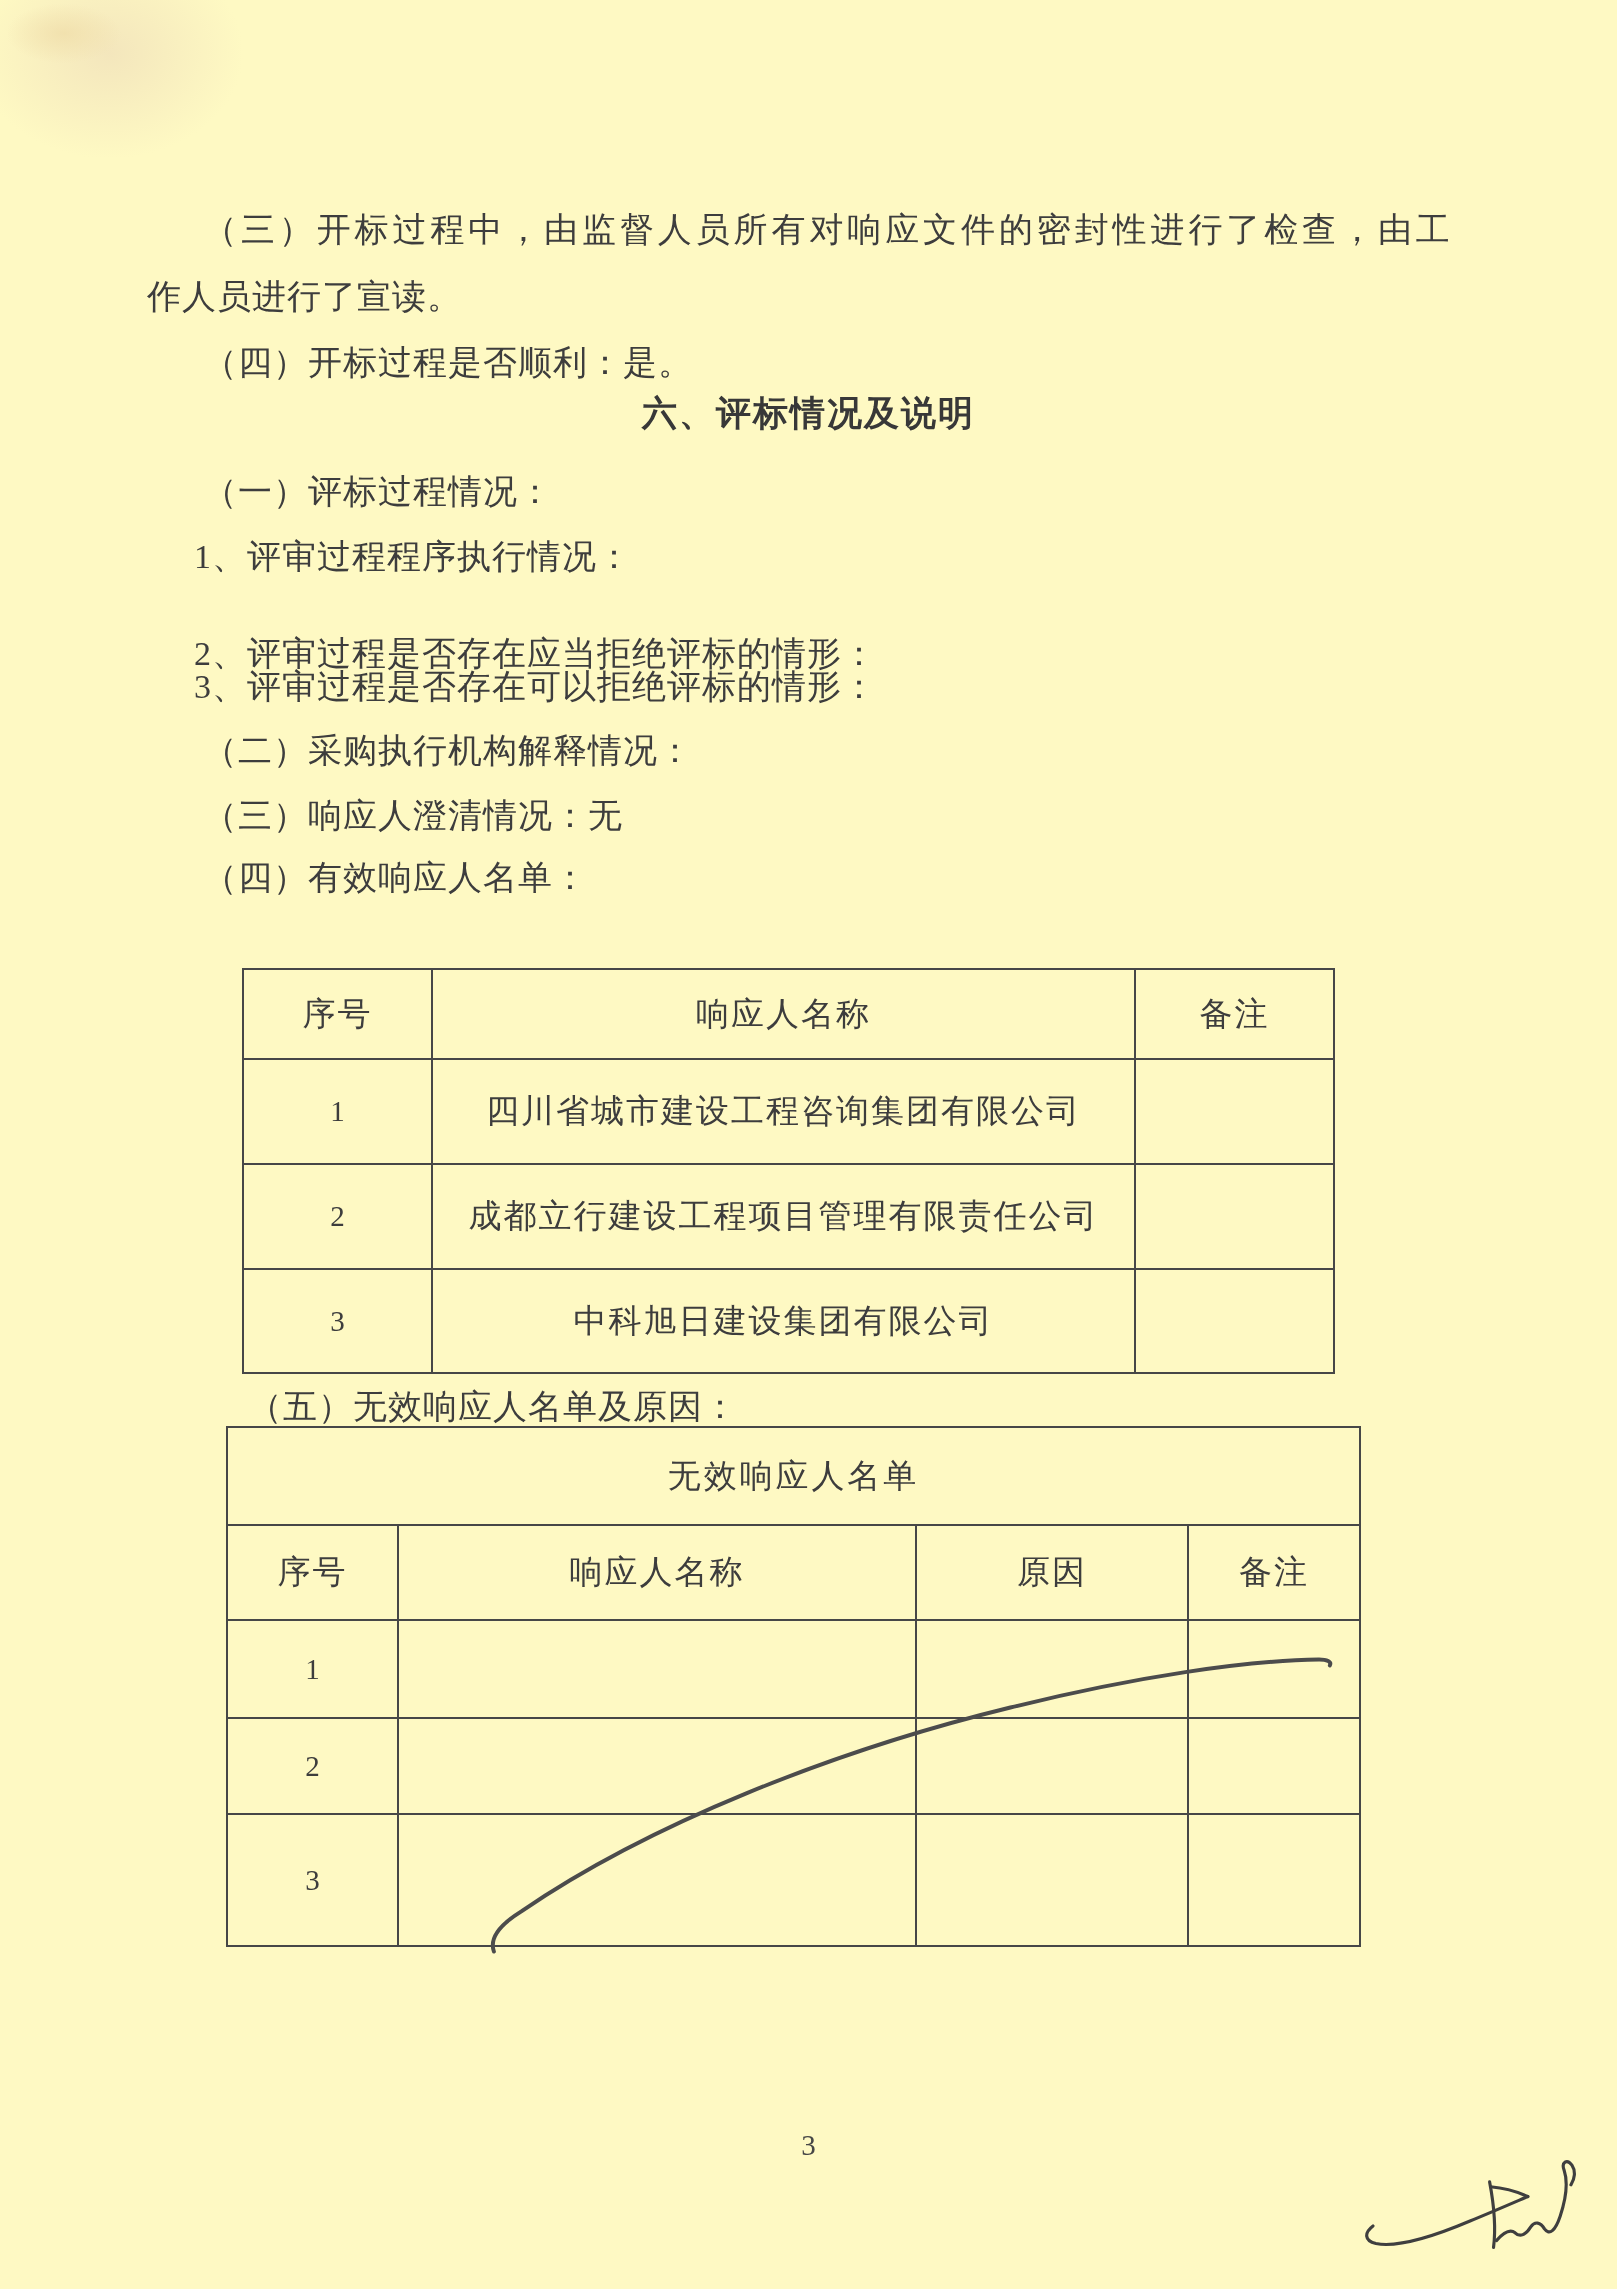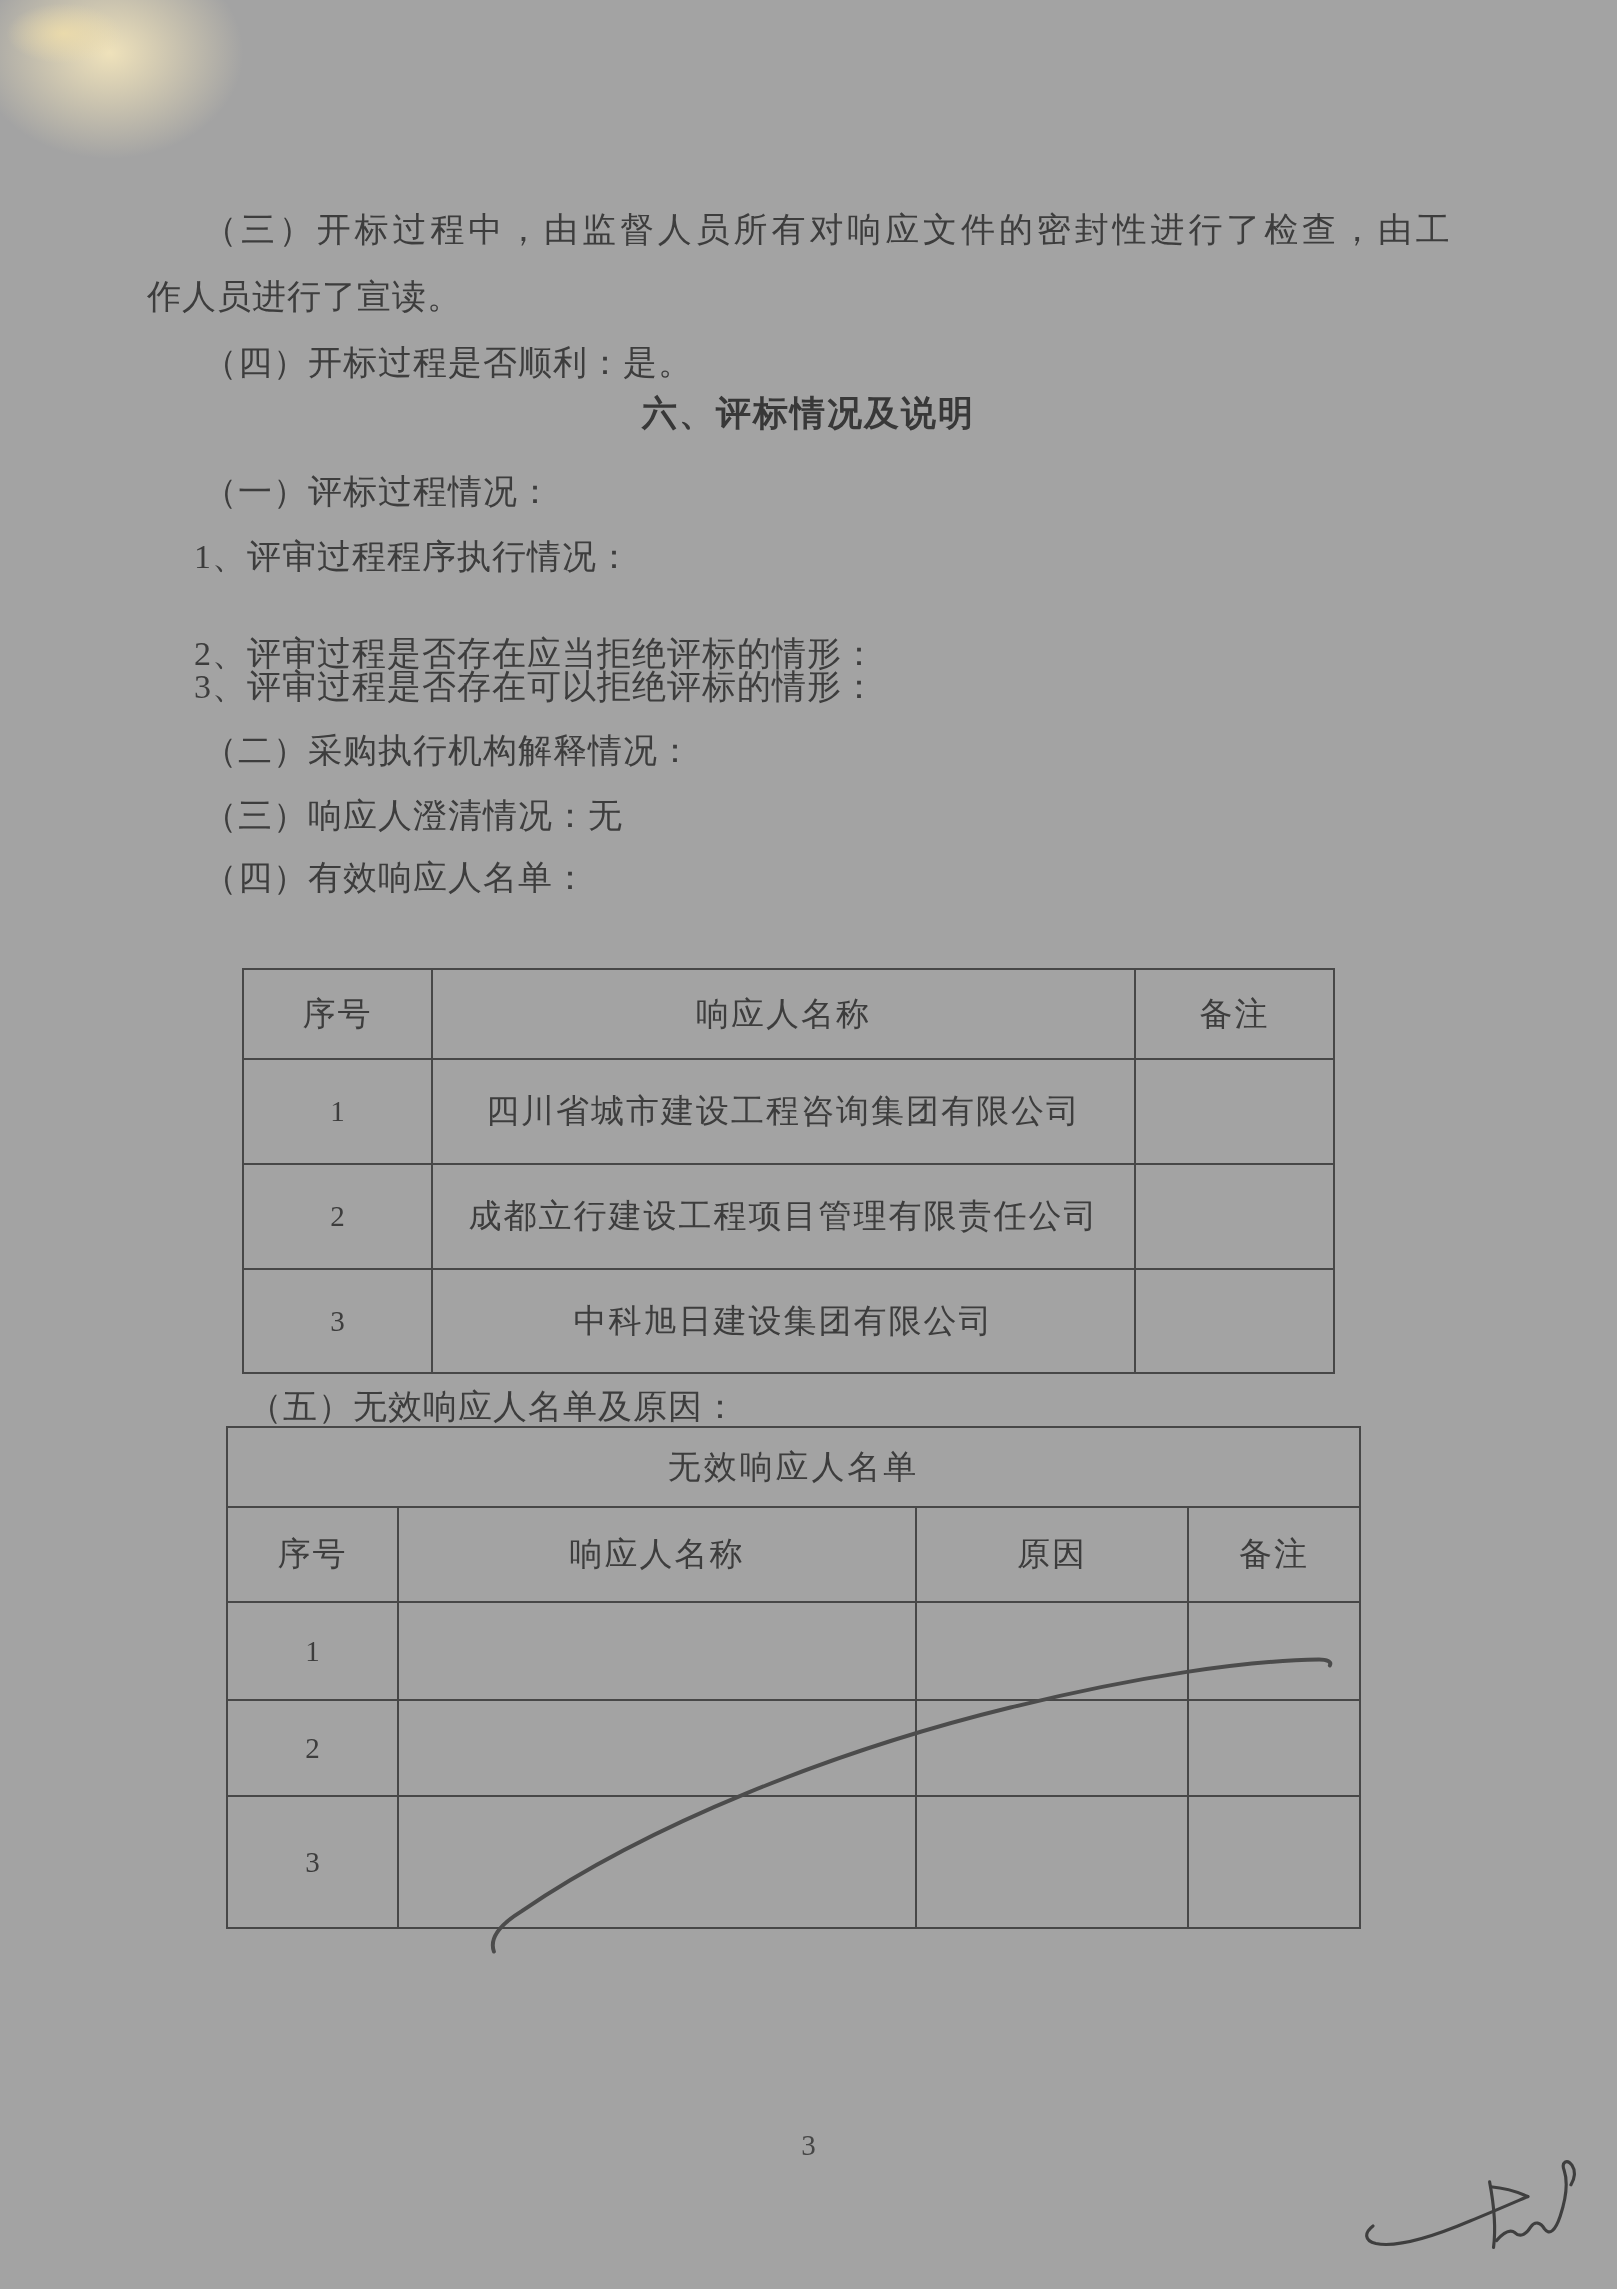--- a/index.html
+++ b/index.html
@@ -1,20 +1,20 @@
 <!DOCTYPE html>
 <html><head>
 <meta charset="utf-8">
 <style>
   html,body{margin:0;padding:0;background:#e8e8e8;}
   .page{
     position:relative;
     width:1617px;height:2290px;
     margin:0 auto;
-    background:#a3a3a3;
+    background:#fef9c3;
     overflow:hidden;
     font-family:"Liberation Serif","DejaVu Serif",serif;
     color:#3d3d3d;
   }
   .scan-tint{
     position:absolute;left:-69px;top:-88px;width:510px;height:470px;
     background:
       radial-gradient(closest-side at 35% 30%, rgba(243,229,188,0.95), rgba(243,229,188,0) 75%);
     pointer-events:none;
   }
@@ -133,21 +133,21 @@
   <div class="line" style="left:203px;top:1385px;margin-left:45px;">（五）无效响应人名单及原因：</div>
 
   <table style="left:226px;top:1426px;width:1131px;">
     <colgroup>
         <col style="width:171px">
         <col style="width:518px">
         <col style="width:272px">
         <col style="width:172px">
       </colgroup>
     <tbody>
-        <tr style="height:80px">
+        <tr style="height:98px">
       <td colspan="4" class="title-cell">无效响应人名单</td>
     </tr>
     <tr style="height:95px">
       <td>序号</td>
       <td>响应人名称</td>
       <td>原因</td>
       <td>备注</td>
     </tr>
     <tr style="height:98px">
       <td class="num-cell">1</td>

